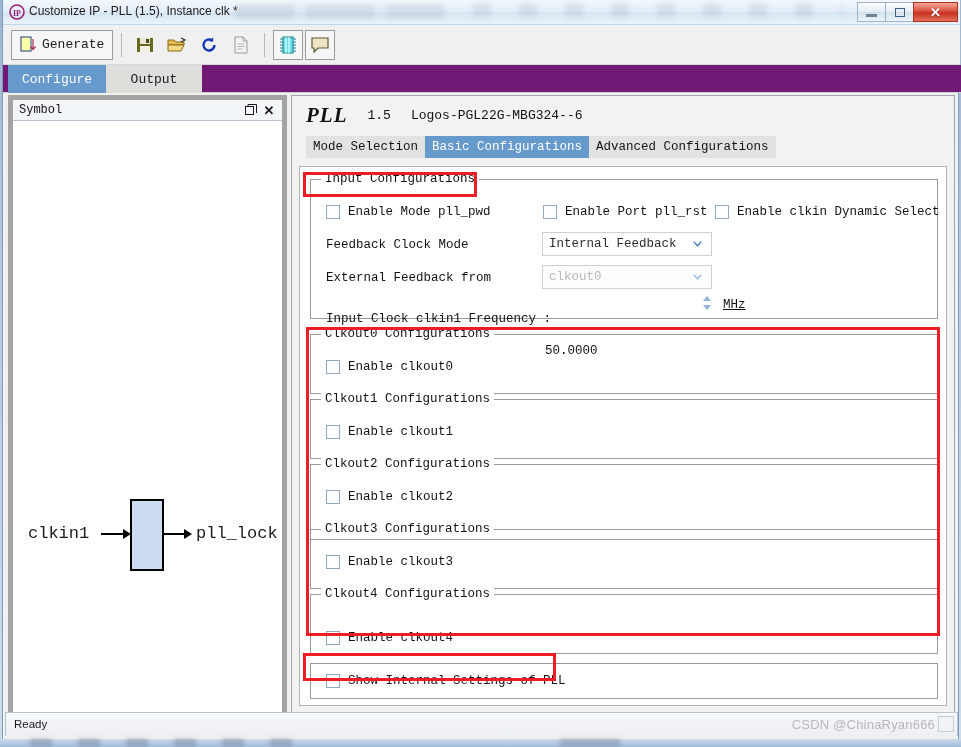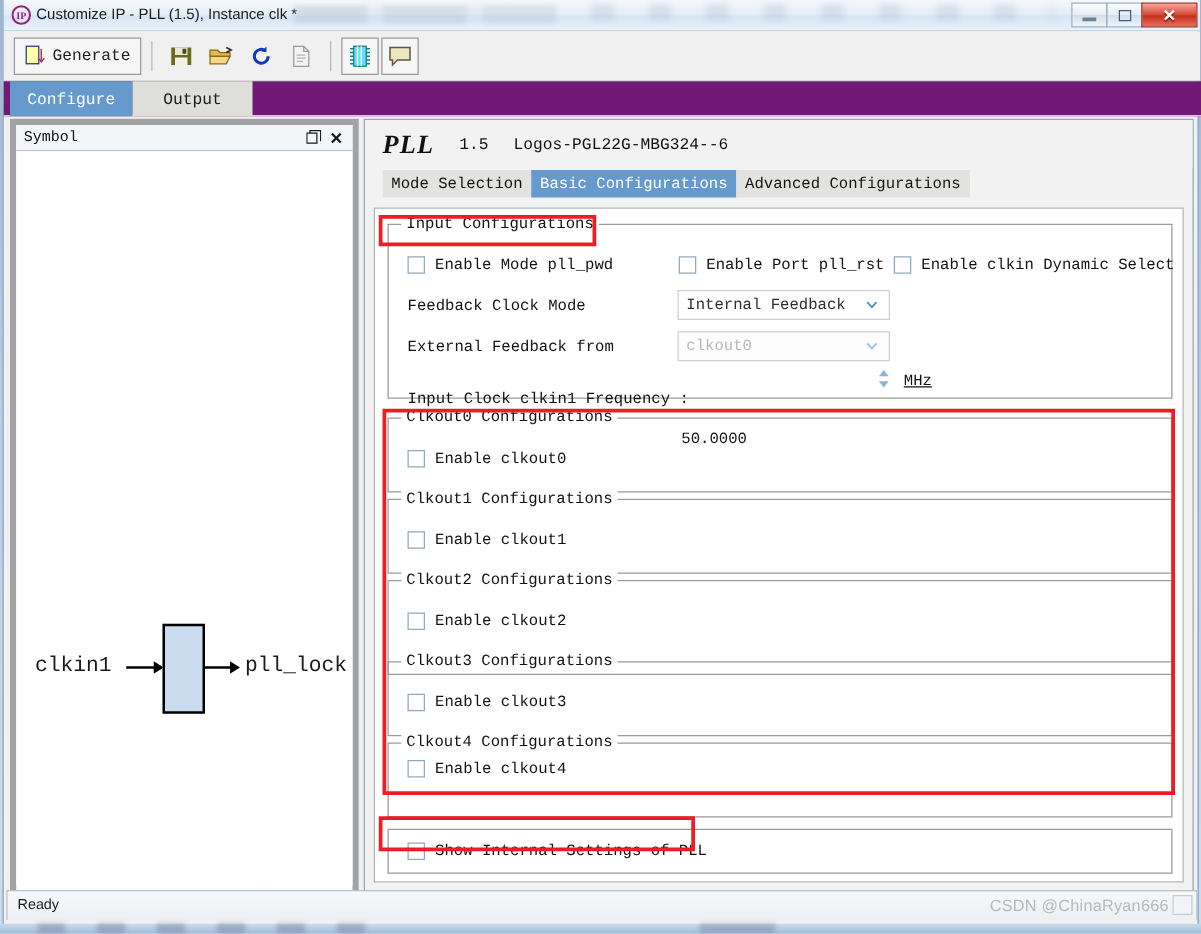--- a/index.html
+++ b/index.html
@@ -580,21 +580,21 @@
         <div class="group" style="left:10px; top:362px; width:628px; height:60px;">
           <div class="legend">Clkout3 Configurations</div>
           <div class="cb-row" style="left:15px; top:25px;">
             <span class="cb"></span>
             <span>Enable clkout3</span>
           </div>
         </div>
 
         <div class="group" style="left:10px; top:427px; width:628px; height:60px;">
           <div class="legend">Clkout4 Configurations</div>
-          <div class="cb-row" style="left:15px; top:13px;">
+          <div class="cb-row" style="left:15px; top:36px;">
             <span class="cb"></span>
             <span>Enable clkout4</span>
           </div>
         </div>
 
         <div class="group" style="left:10px; top:496px; width:628px; height:36px;">
           <div class="cb-row" style="left:15px; top:10px;">
             <span class="cb"></span>
             <span>Show Internal Settings of PLL</span>
           </div>

